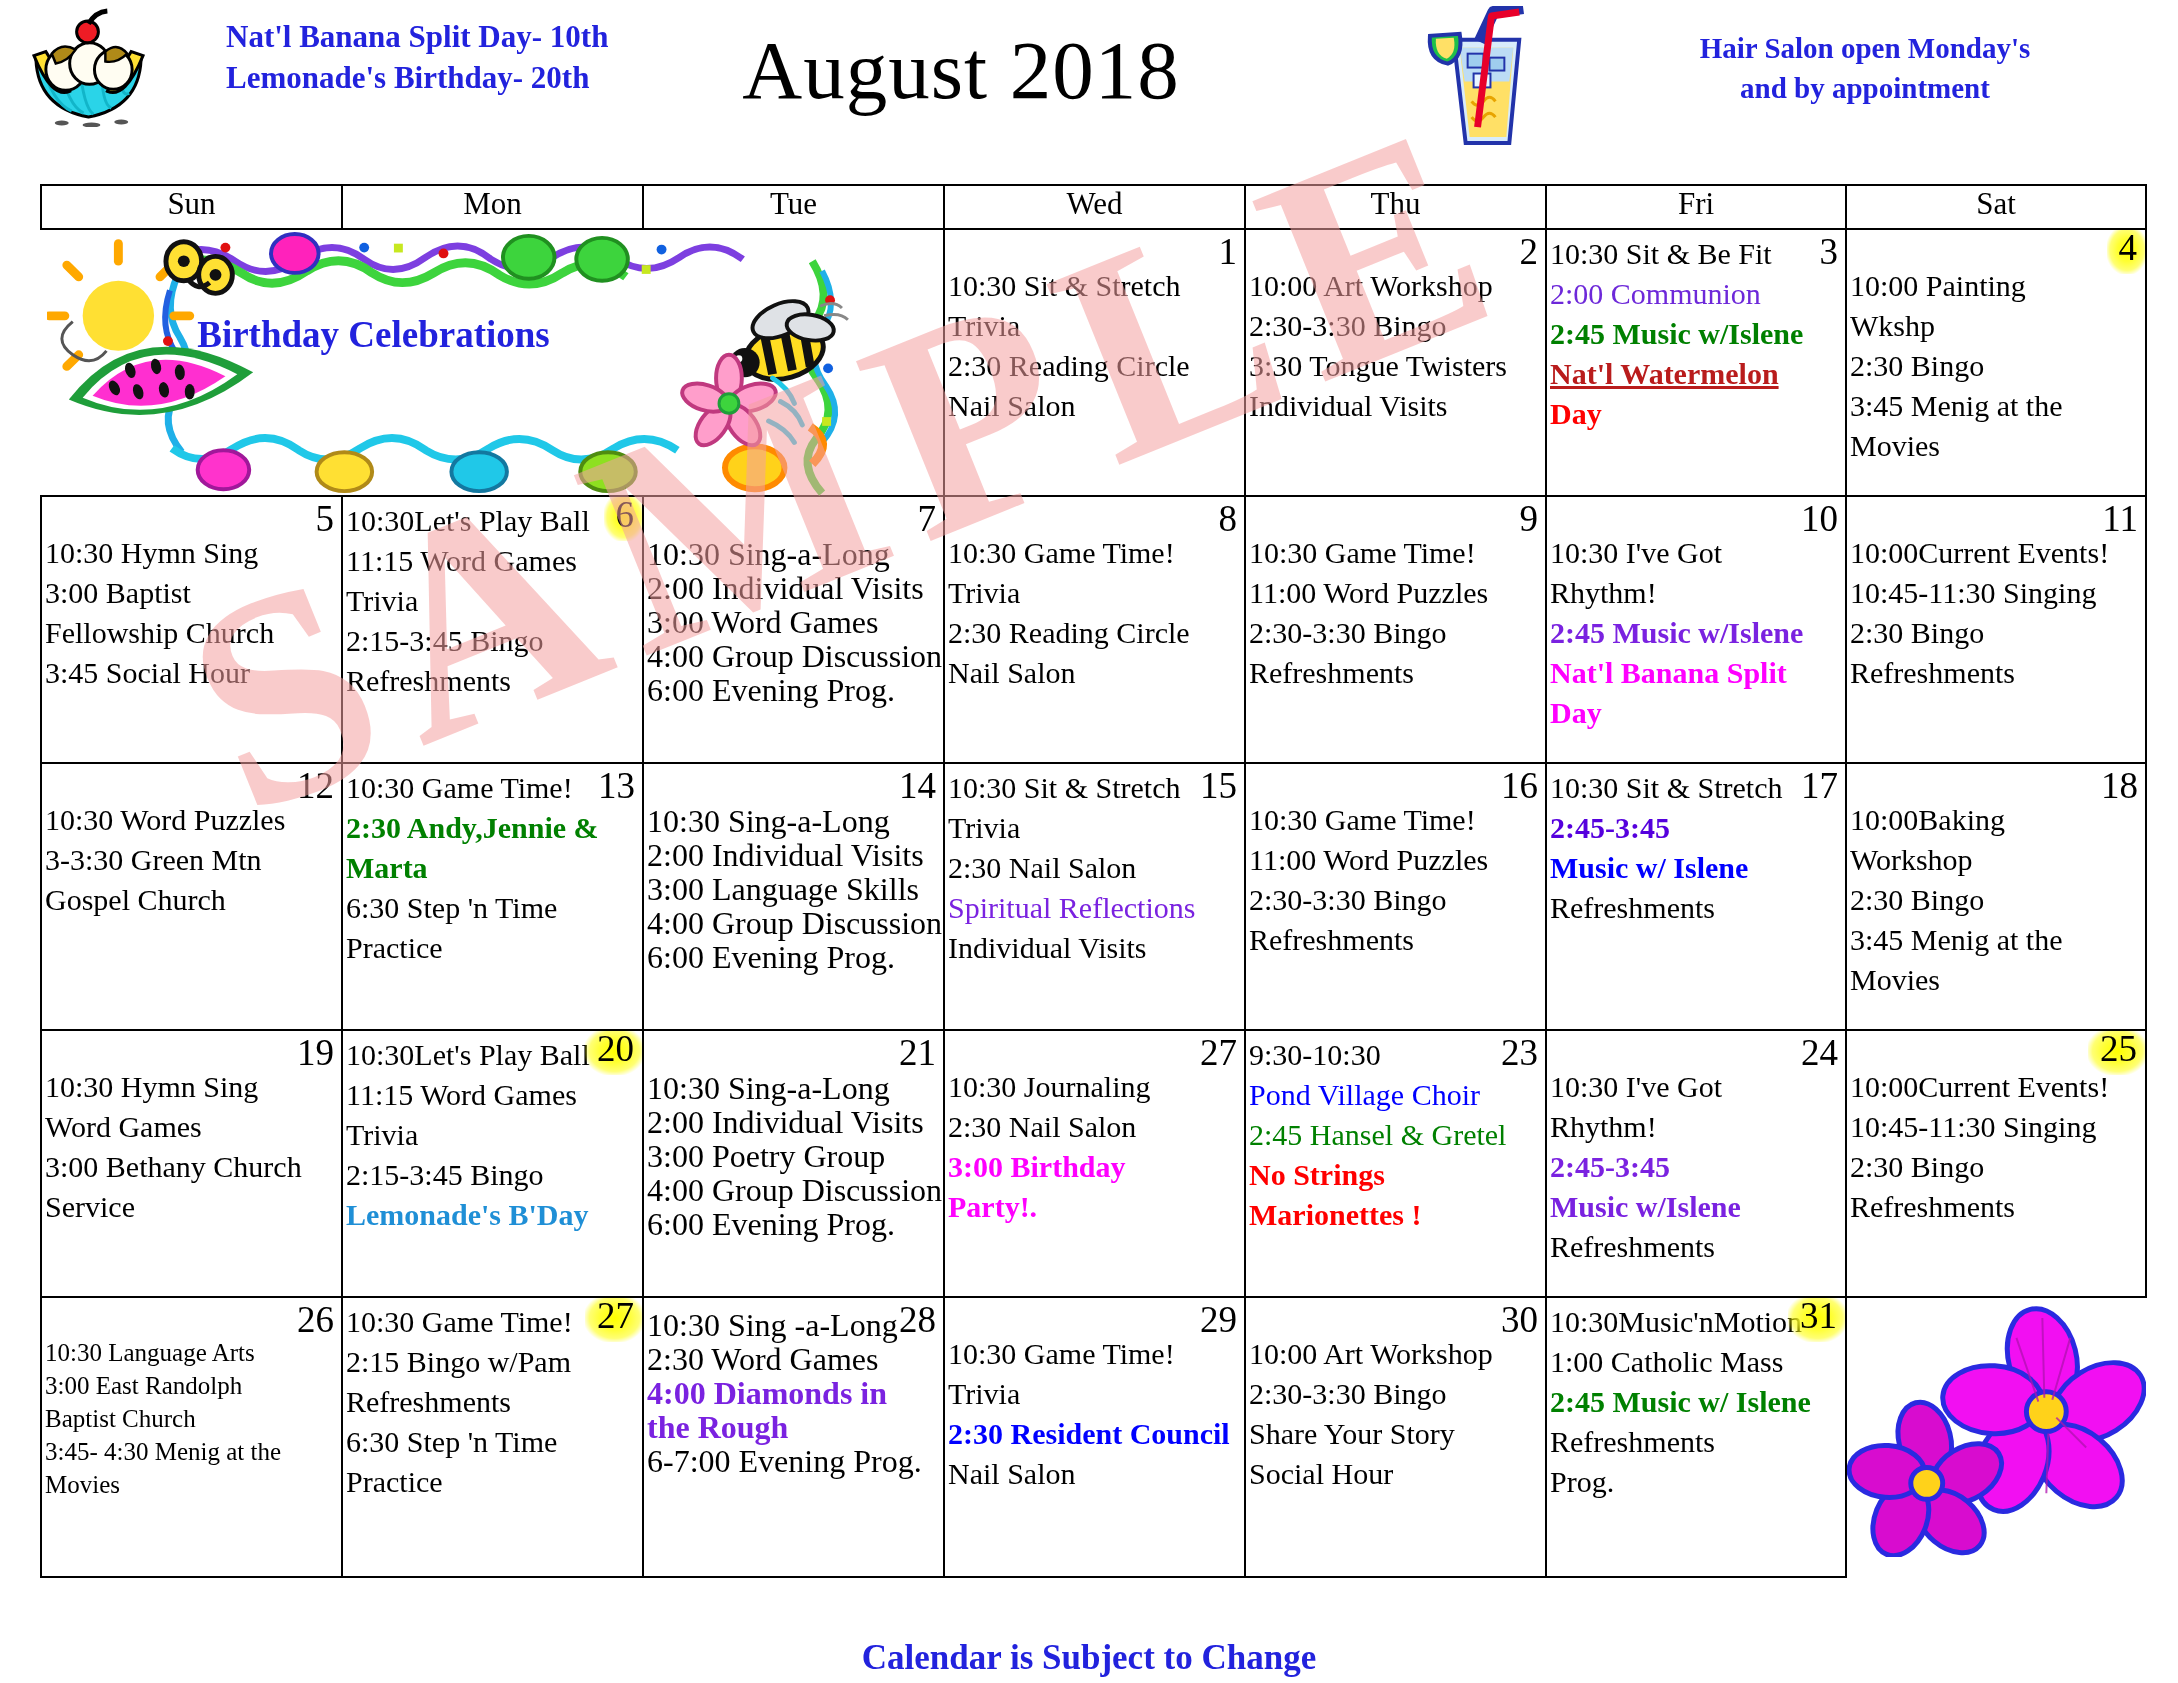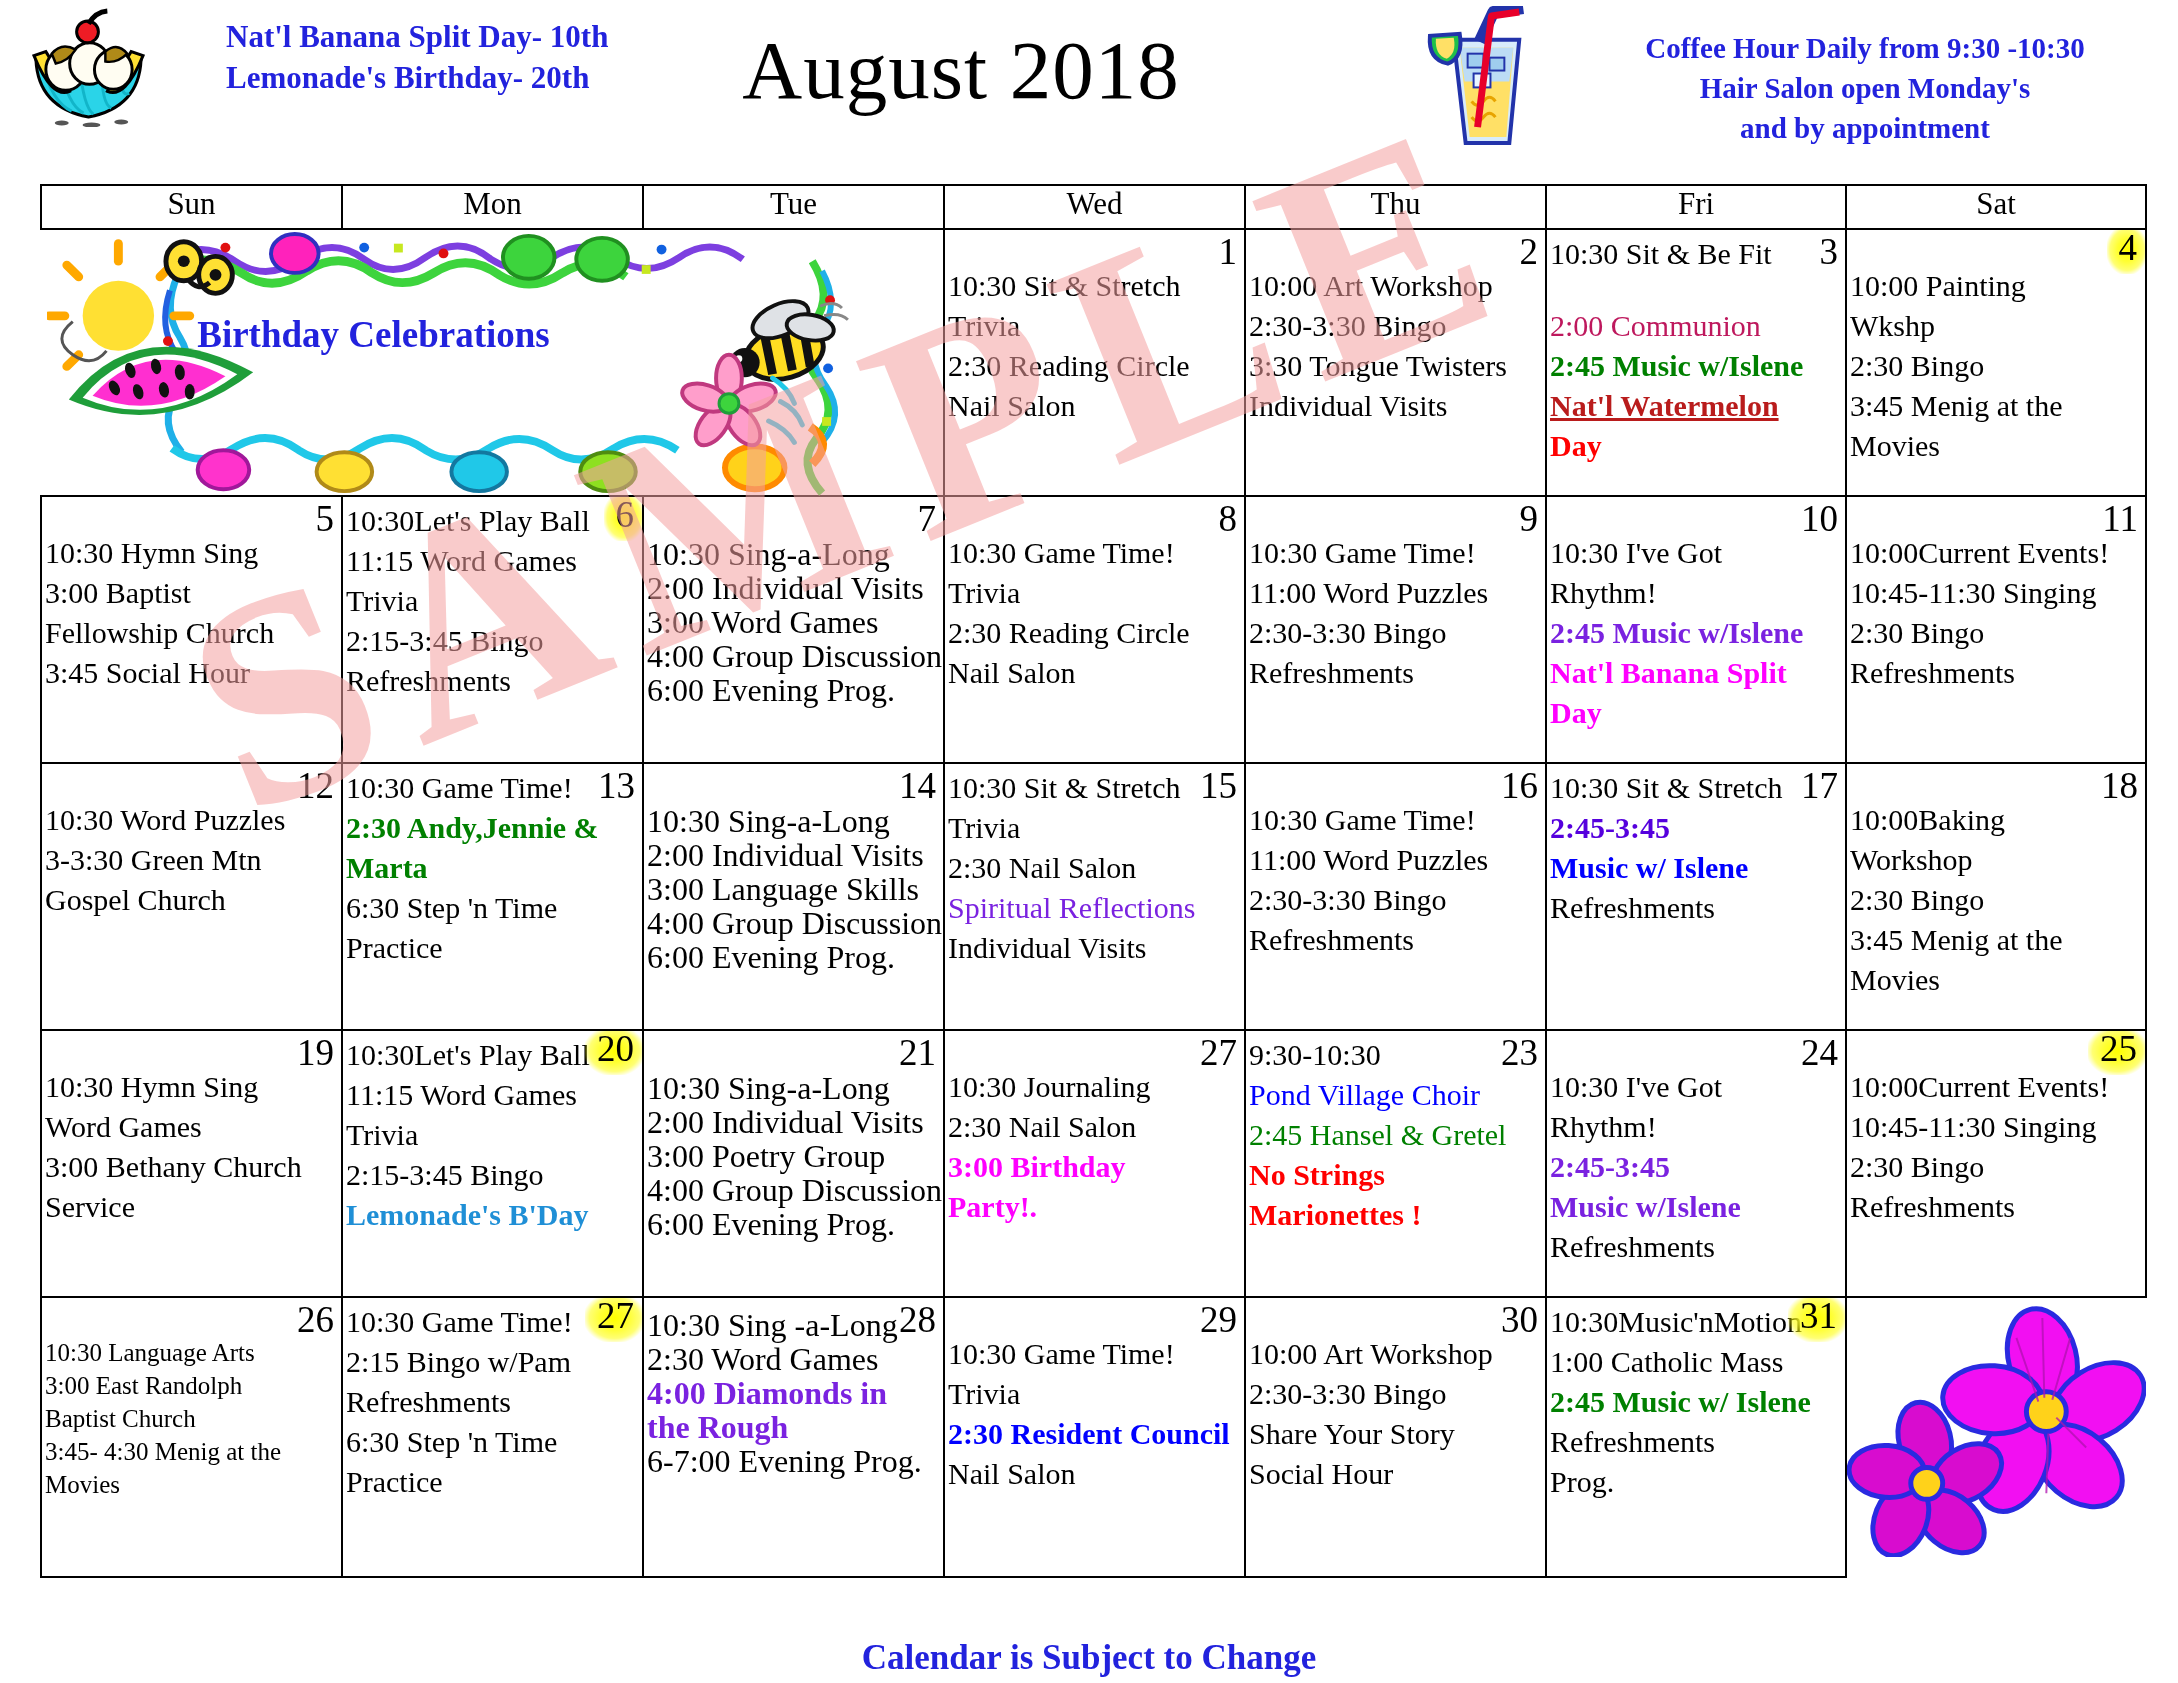--- a/index.html
+++ b/index.html
@@ -214,21 +214,20 @@
       <rect x="54" y="68" width="17" height="14" fill="#eaf5ff" stroke="#2233aa" stroke-width="2"></rect>
       <path d="M52 96 q6 8 12 0 q6 -8 12 0" stroke="#e8a400" stroke-width="3" fill="none"></path>
       <path d="M52 112 q6 8 12 0 q6 -8 12 0" stroke="#e8a400" stroke-width="3" fill="none"></path>
       <path d="M10 30 Q8 54 28 58 Q44 52 40 28 Z" fill="#1fbf4a" stroke="#2233aa" stroke-width="4"></path>
       <path d="M16 33 Q15 50 27 53 Q37 48 34 32 Z" fill="#ffe066"></path>
       <path d="M60 36 L74 6 L104 2" stroke="#2233aa" stroke-width="12" fill="none" stroke-linejoin="round"></path>
       <path d="M58 122 L72 10 L100 6" stroke="#e8002a" stroke-width="7" fill="none" stroke-linejoin="round"></path>
     </svg>
 
     <div class="hdr-right-note">
-      <div>Coffee Hour Daily from 9:30 -10:30</div>
       <div>Hair Salon open Monday's</div>
       <div>and by appointment</div>
     </div>
   </div>
 
   <div class="grid-wrap">
     <table class="cal">
       <colgroup>
         <col style="width:301px">
           <col style="width:301px">
@@ -369,21 +368,21 @@
                 <div class="ev" style="color: rgb(0, 0, 0);">10:00 Art Workshop</div>
                 <div class="ev" style="color: rgb(0, 0, 0);">2:30-3:30 Bingo</div>
                 <div class="ev" style="color: rgb(0, 0, 0);">3:30 Tongue Twisters</div>
                 <div class="ev" style="color: rgb(0, 0, 0);">Individual Visits</div>
               </div>
             </td>
             <td class="daycell">
               <div class="daynum">3</div>
               <div class="events" style="padding-top: 4px;">
                 <div class="ev" style="color: rgb(0, 0, 0);">10:30 Sit &amp; Be Fit</div>
-                <div class="ev" style="color: #be185d; margin-top: 32px;">2:00 Communion</div>
+                <div class="ev" style="color: #6d28d9;">2:00 Communion</div>
                 <div class="ev b" style="color: rgb(0, 128, 0);">2:45 Music w/Islene</div>
                 <div class="ev b" style="color: #b91c1c; text-decoration: underline;">Nat'l Watermelon</div>
                 <div class="ev b" style="color: rgb(255, 0, 0);">Day</div>
               </div>
             </td>
             <td class="daycell">
               <div class="daynum hl">4</div>
               <div class="events">
                 <div class="ev" style="color: rgb(0, 0, 0);">10:00 Painting</div>
                 <div class="ev" style="color: rgb(0, 0, 0);">Wkshp</div>

